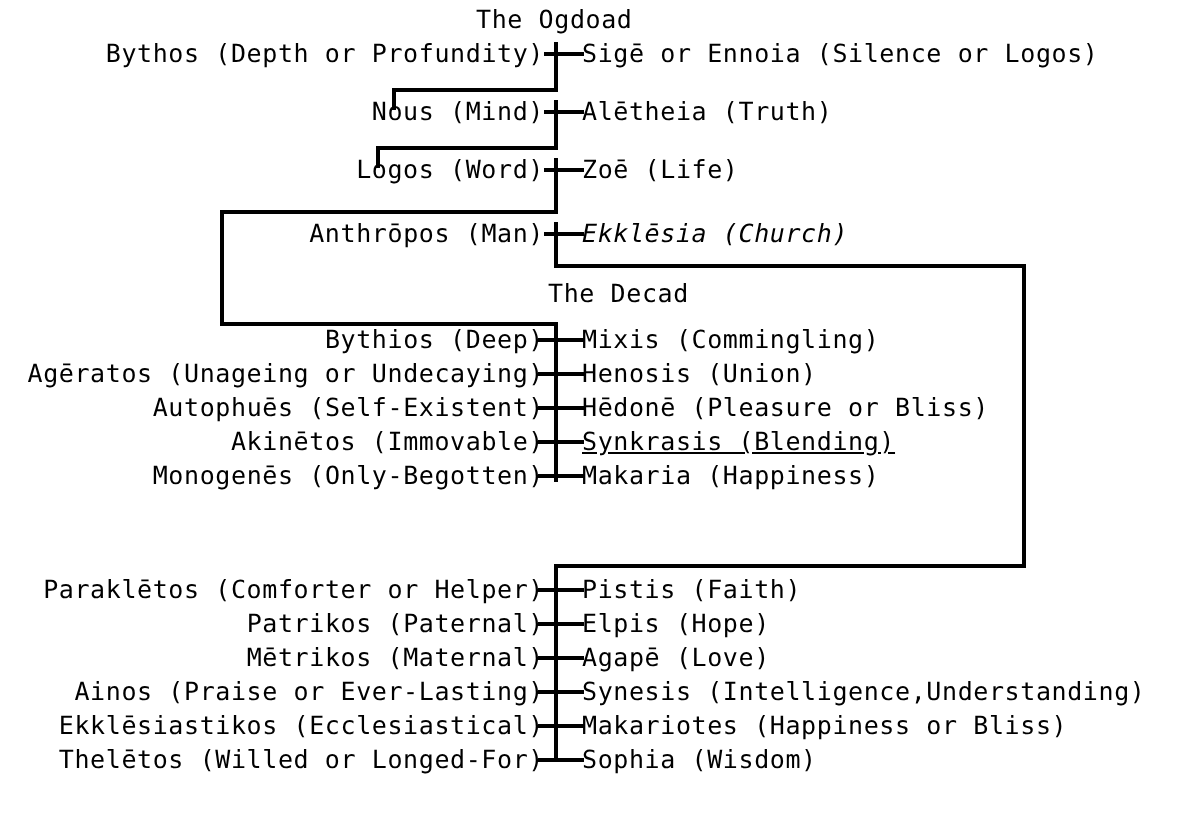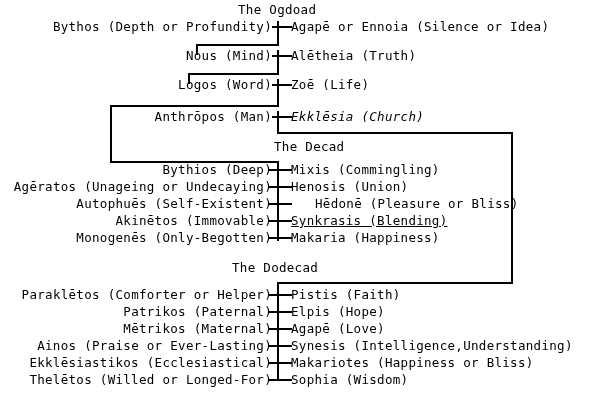--- a/index.html
+++ b/index.html
@@ -41,21 +41,21 @@
   .vline { width: 2px; }
 </style>
 </head>
 <body>
 
 <div id="diagram">
 
   <div class="txt section-title" style="left:238px; top:3px;">The Ogdoad</div>
 
   <div class="txt left-node" style="right:328px; top:20px;">Bythos (Depth or Profundity)</div>
-  <div class="txt right-node" style="left:291px; top:20px;">Agapē or Ennoia (Silence or Idea)</div>
+  <div class="txt right-node" style="left:291px; top:20px;">Sigē or Ennoia (Silence or Logos)</div>
 
   <div class="txt right-node" style="left:291px; top:49px;">Alētheia (Truth)</div>
   <div class="txt left-node" style="right:328px; top:49px;">Nous (Mind)</div>
 
   <div class="txt left-node" style="right:328px; top:78px;">Logos (Word)</div>
   <div class="txt right-node" style="left:291px; top:78px;">Zoē (Life)</div>
 
   <div class="txt left-node" style="right:328px; top:110px;">Anthrōpos (Man)</div>
   <div class="txt right-node" style="left:291px; top:110px;font-style:italic;">Ekklēsia (Church)</div>
 
@@ -97,32 +97,31 @@
 
   <div class="txt left-node" style="right:328px; top:163px;">Bythios (Deep)</div>
   <div class="txt right-node" style="left:291px; top:163px;">Mixis (Commingling)</div>
   <div class="hline" style="left:269px; top:169px; width:23px;"></div>
 
   <div class="txt left-node" style="right:328px; top:180px;">Agēratos (Unageing or Undecaying)</div>
   <div class="txt right-node" style="left:291px; top:180px;">Henosis (Union)</div>
   <div class="hline" style="left:269px; top:186px; width:23px;"></div>
 
   <div class="txt left-node" style="right:328px; top:197px;">Autophuēs (Self-Existent)</div>
-  <div class="txt right-node" style="left:291px; top:197px;margin-left:24px;">Hēdonē (Pleasure or Bliss)</div>
+  <div class="txt right-node" style="left:291px; top:197px;">Hēdonē (Pleasure or Bliss)</div>
   <div class="hline" style="left:269px; top:203px; width:23px;"></div>
 
   <div class="txt left-node" style="right:328px; top:214px;">Akinētos (Immovable)</div>
   <div class="txt right-node" style="left:291px; top:214px;text-decoration:underline;">Synkrasis (Blending)</div>
   <div class="hline" style="left:269px; top:220px; width:23px;"></div>
 
   <div class="txt left-node" style="right:328px; top:231px;">Monogenēs (Only-Begotten)</div>
   <div class="txt right-node" style="left:291px; top:231px;text-align:center;">Makaria (Happiness)</div>
   <div class="hline" style="left:269px; top:237px; width:23px;"></div>
 
-  <div class="txt section-title" style="left:232px; top:261px;">The Dodecad</div>
 
   <div class="vline" style="left:277px; top:282px; height:97px;"></div>
 
   <div class="txt left-node" style="right:328px; top:288px;">Paraklētos (Comforter or Helper)</div>
   <div class="txt right-node" style="left:291px; top:288px;">Pistis (Faith)</div>
   <div class="hline" style="left:269px; top:294px; width:23px;"></div>
 
   <div class="txt left-node" style="right:328px; top:305px;">Patrikos (Paternal)</div>
   <div class="txt right-node" style="left:291px; top:305px;">Elpis (Hope)</div>
   <div class="hline" style="left:269px; top:311px; width:23px;"></div>

